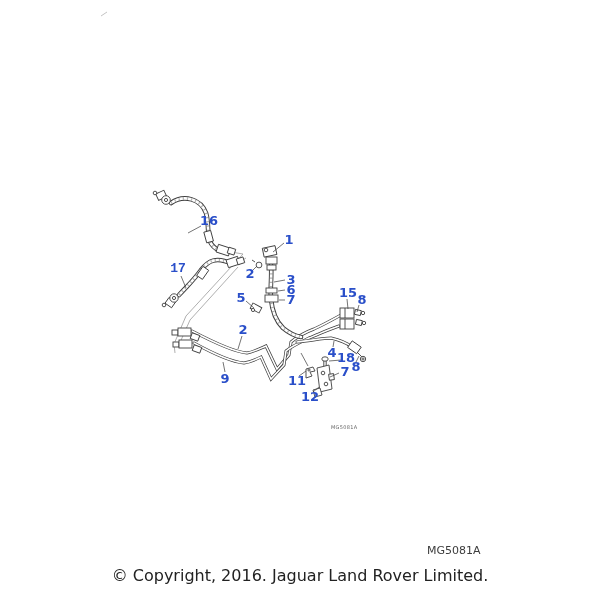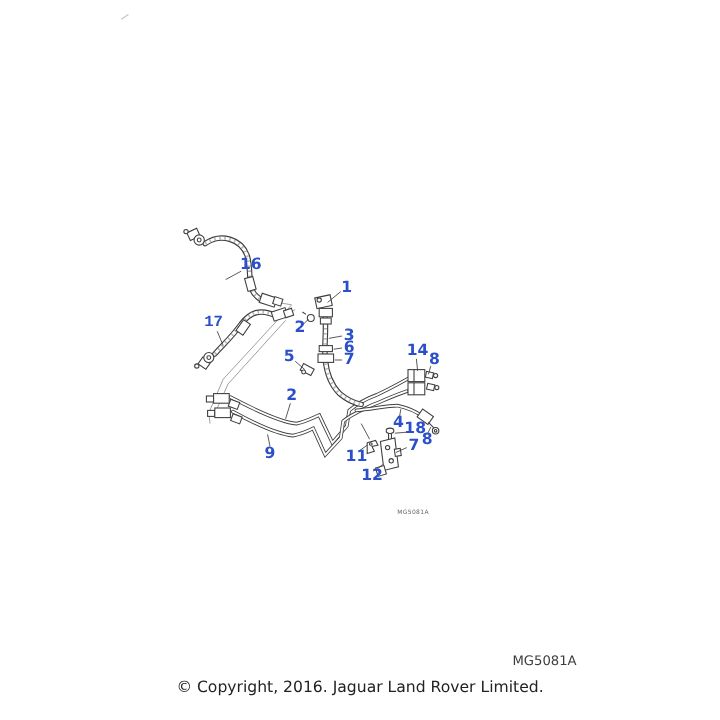--- a/index.html
+++ b/index.html
@@ -38,21 +38,21 @@
     position: absolute; left: 331px; top: 424px;
     font-size: 5px; color: #666; letter-spacing: 0.3px;
   }
   .diagram-code {
     position: absolute; left: 427px; top: 544px;
     font-size: 11px; color: #3c3c3c;
   }
   .copyright {
     position: absolute; left: 50%; top: 566px;
     transform: translateX(-50%);
-    font-size: 13px; color: #222222;
+    font-size: 16px; color: #222222;
     white-space: nowrap;
   }
 </style>
 </head>
 <body>
 
 <div class="canvas">
 
   <svg class="diagram" width="600" height="600" viewBox="0 0 600 600">
 
@@ -184,21 +184,21 @@
   <div class="callout" style="left:332px; top:353px;">4</div>
   <div class="callout" style="left:241px; top:298px;">5</div>
   <div class="callout" style="left:291px; top:290px;">6</div>
   <div class="callout" style="left:291px; top:300px;">7</div>
   <div class="callout" style="left:356px; top:367px;">8</div>
   <div class="callout" style="left:225px; top:379px;">9</div>
   <div class="callout" style="left:243px; top:330px;">2</div>
   <div class="callout" style="left:297px; top:381px;">11</div>
   <div class="callout" style="left:310px; top:397px;">12</div>
   <div class="callout" style="left:345px; top:372px;">7</div>
-  <div class="callout" style="left:348px; top:293px;">14</div>
+  <div class="callout" style="left:348px; top:293px;">15</div>
   <div class="callout" style="left:362px; top:300px;">8</div>
   <div class="callout" style="left:209px; top:221px;text-align:right;">16</div>
   <div class="callout" style="left:178px; top:269px;font-family:Liberation Mono, monospace;">17</div>
   <div class="callout" style="left:346px; top:358px;">18</div>
 
   <div class="small-code">MG5081A</div>
   <div class="diagram-code">MG5081A</div>
   <div class="copyright">© Copyright, 2016. Jaguar Land Rover Limited.</div>
 </div>
 

